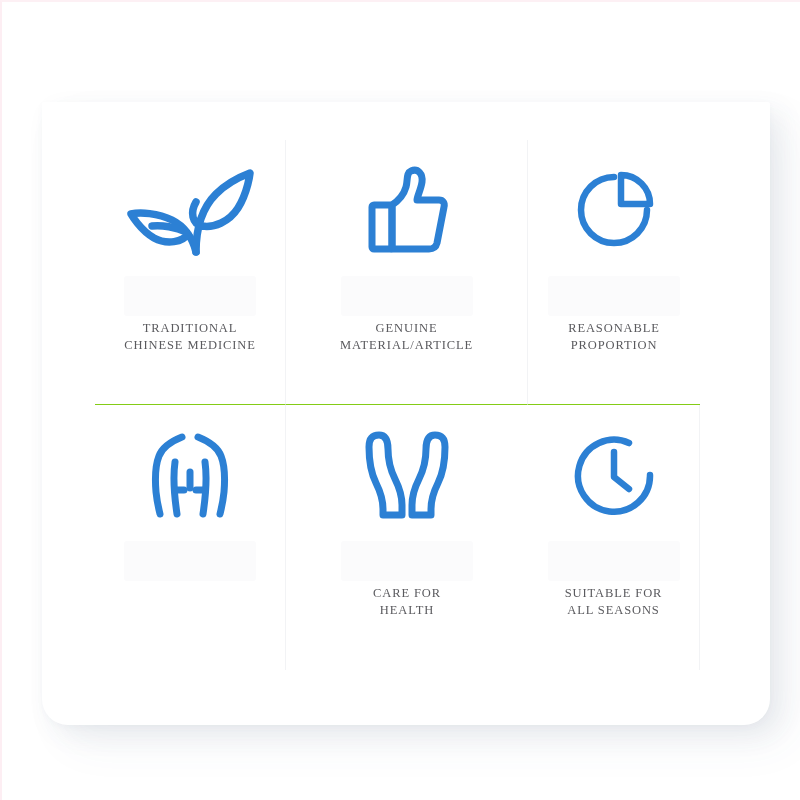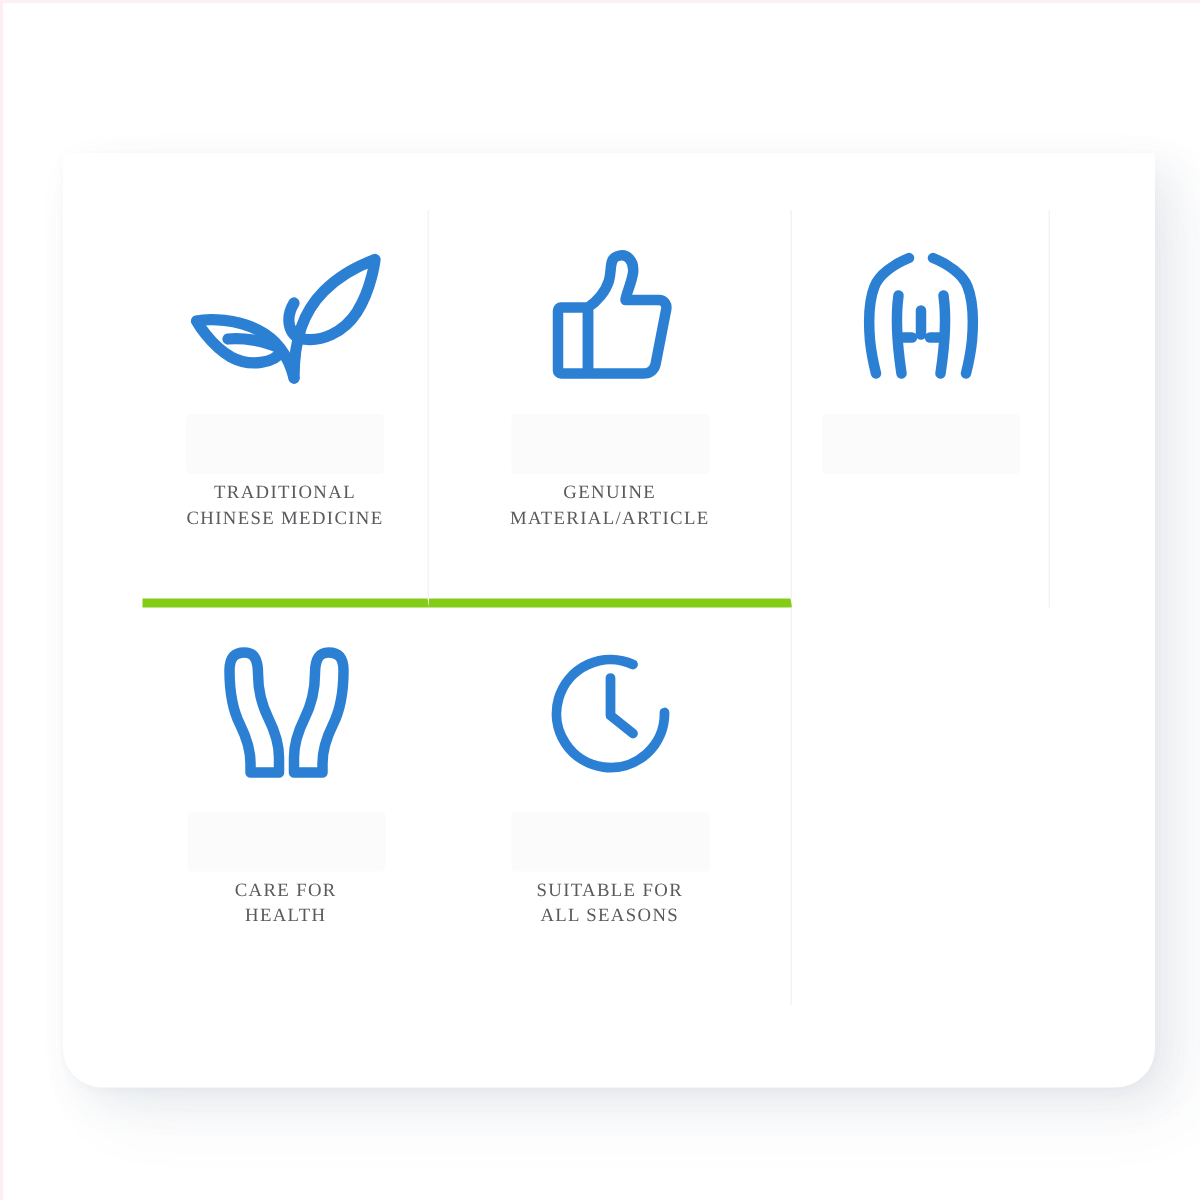--- a/index.html
+++ b/index.html
@@ -59,21 +59,21 @@
     align-items: center;
     justify-content: flex-start;
     padding-top: 22px;
     box-sizing: border-box;
   }
   
   .feature-cell.col-0, .feature-cell.col-1 {
     border-right: 1px solid #f2f3f5;
   }
   .feature-cell.row-0 {
-    border-bottom: 6px solid #84cc16;
+    border-bottom: 1px solid #84cc16;
   }
 
   .icon-box {
     width: 120px;
     height: 96px;
     display: flex;
     align-items: center;
     justify-content: center;
   }
   .icon-box svg {
@@ -129,20 +129,31 @@
         <svg width="78" height="86" viewBox="0 0 78 86" fill="none" stroke="#2c80d4" stroke-width="7" stroke-linecap="round" stroke-linejoin="round">
           <path d="M24 38 C30 34 36 27 38 20 C40 13 38 6 43 4 C50 1 55 7 54 15 C53 22 49 30 49 33 L71 33 C75 33 77 36 76 40 L69 76 C68 80 65 82 61 82 L24 82 Z"></path>
           <rect x="4" y="38" width="20" height="44" rx="2"></rect>
         </svg>
       </div>
       <div class="skeleton-block"></div>
       <div class="feature-label">GENUINE
 MATERIAL/ARTICLE</div>
     </div>
 
+    <div class="feature-cell row-0 col-2">
+      <div class="icon-box">
+        <svg width="80" height="80" viewBox="0 0 80 80" fill="none" stroke="#2c80d4" stroke-width="6.5" stroke-linecap="round" stroke-linejoin="round">
+          <path d="M40 7 A33 33 0 1 0 73 40"></path>
+          <path d="M47 5 L47 34 L76 34 A29 29 0 0 0 47 5 Z"></path>
+        </svg>
+      </div>
+      <div class="skeleton-block"></div>
+      <div class="feature-label">REASONABLE
+PROPORTION</div>
+    </div>
 
     <div class="feature-cell row-1 col-0">
       <div class="icon-box">
         <svg width="80" height="86" viewBox="0 0 80 86" fill="none" stroke="#2c80d4" stroke-width="7" stroke-linecap="round" stroke-linejoin="round">
           <path d="M32 5 C22 9 12 16 9 24 C5 34 5 48 6 60 C7 70 9 78 10 82"></path>
           <path d="M48 5 C58 9 68 16 71 24 C75 34 75 48 74 60 C73 70 71 78 70 82"></path>
           <path d="M25 30 C23 44 24 62 27 82"></path>
           <path d="M55 30 C57 44 56 62 53 82"></path>
           <path d="M25 58 L34 58"></path>
           <path d="M55 58 L46 58"></path>

